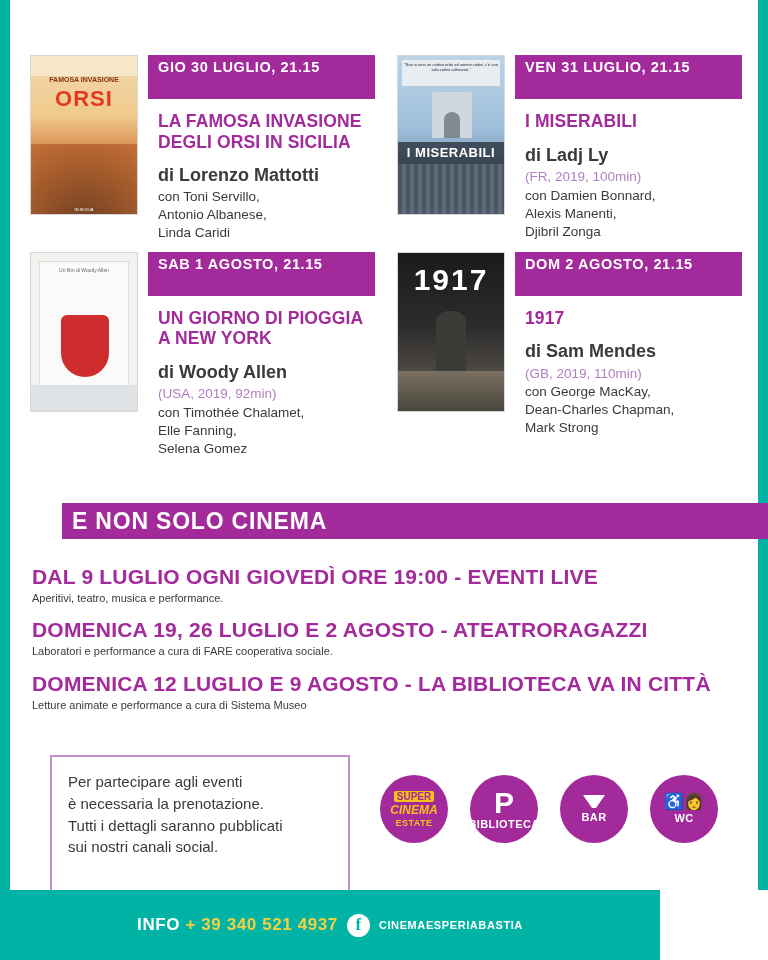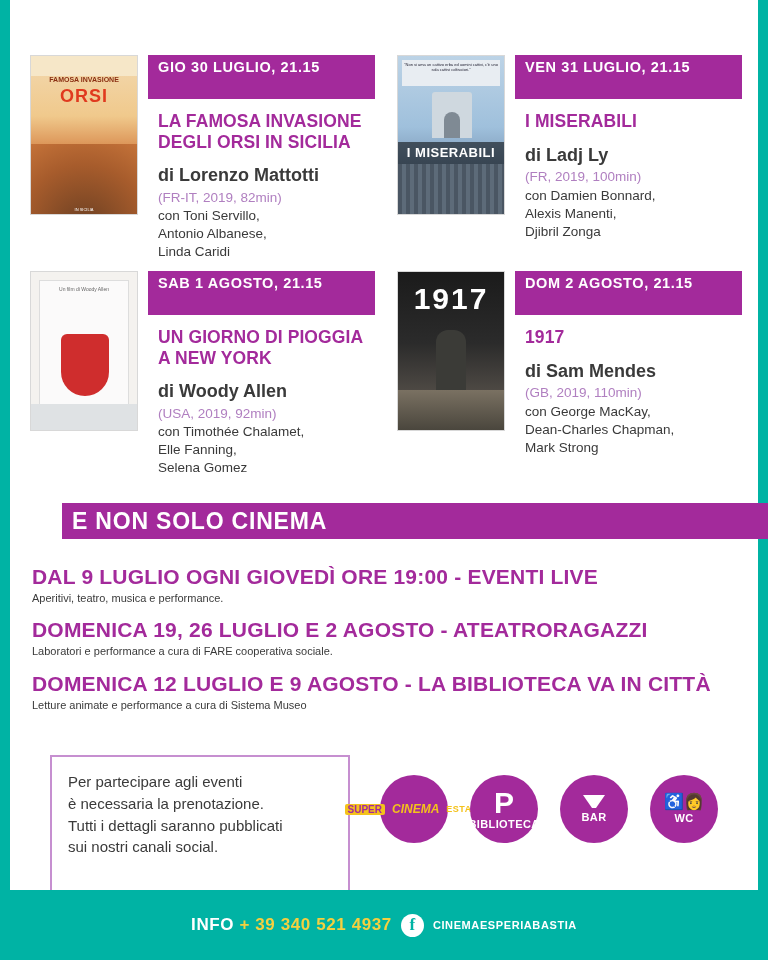--- a/index.html
+++ b/index.html
@@ -82,21 +82,21 @@
     color: #3a3a3a;
     font-size: 13.5px;
     margin: 1px 0 0 10px;
     line-height: 1.33;
   }
 
   
   .p-orsi { background: linear-gradient(#f2d9b0 0%, #f0c98c 38%, #d88b4e 60%, #8a4a2a 100%); }
   .p-orsi .band { position:absolute; left:0; right:0; top:0; height:20px; background:#f6e7c8; }
   .p-orsi .ttl { position:absolute; left:0; right:0; top:20px; text-align:center; font-size:7px; color:#8a2f12; font-weight:bold; }
-  .p-orsi .big { position:absolute; left:0; right:0; top:30px; text-align:center; font-size:18px; color:#e03a1f; font-weight:bold; letter-spacing:1px; }
+  .p-orsi .big { position:absolute; left:0; right:0; top:30px; text-align:center; font-size:22px; color:#e03a1f; font-weight:bold; letter-spacing:1px; }
   .p-orsi .hill { position:absolute; left:-10px; right:-10px; bottom:0; height:70px; background:radial-gradient(circle at 50% 120%, #6b3f22 0%, #a75c2c 60%, #c9763b 100%); }
   .p-orsi .foot { position:absolute; left:0; right:0; bottom:2px; text-align:center; font-size:4px; color:#fff; }
 
   .p-mis { background: linear-gradient(#bcd3e6 0%, #9fc0dc 45%, #7a96b4 70%, #3d4b5c 100%); }
   .p-mis .top { position:absolute; left:4px; right:4px; top:4px; height:26px; background:#e8edf2; }
   .p-mis .arc { position:absolute; left:34px; top:36px; width:40px; height:46px; background:#cfd8df; border-radius:3px 3px 0 0; }
   .p-mis .arc:after { content:""; position:absolute; left:12px; bottom:0; width:16px; height:26px; background:#7f8a94; border-radius:8px 8px 0 0; }
   .p-mis .tband { position:absolute; left:0; right:0; top:86px; height:22px; background:rgba(0,0,0,0.55); }
   .p-mis .tband span { display:block; text-align:center; color:#fff; font-weight:bold; font-size:13px; line-height:22px; letter-spacing:0.5px; }
   .p-mis .crowd { position:absolute; left:0; right:0; bottom:0; height:50px; background:repeating-linear-gradient(90deg,#4a5663 0 4px,#5d6b79 4px 8px); }
@@ -167,38 +167,38 @@
     border-radius: 50%;
     background: #a32a9b;
     color: #ffffff;
     position: relative;
     display: flex; flex-direction: column;
     align-items: center; justify-content: center;
     font-weight: bold;
   }
   .badge .b-label { font-size: 11px; letter-spacing: 0.4px; }
   .badge .b-big { font-size: 30px; line-height: 1; }
-  .badge.super { flex-direction: row; gap: 7px; }
+  .badge.super { flex-direction: column; gap: 1px; }
   .badge.super .s1 { font-size: 10px; background:#f4c21b; color:#a32a9b; padding:0 3px; border-radius:2px; }
   .badge.super .s2 { font-size: 12px; color:#f4c21b; font-style: italic; }
   .badge.super .s3 { font-size: 9px; color:#f4c21b; letter-spacing:0.5px; }
   .badge .glass {
     width: 22px; height: 14px;
     border-left: 9px solid transparent;
     border-right: 9px solid transparent;
     border-top: 13px solid #ffffff;
     margin-bottom: 2px;
   }
   .badge .wc-icons { font-size: 16px; line-height: 1; margin-bottom: 2px; }
 
   
   .footer {
     position: absolute;
     left: 0; bottom: 0;
-    width: 768px; height: 70px;
+    width: 660px; height: 70px;
     background: #00b3a4;
     display: flex; align-items: center; justify-content: center;
     gap: 9px;
   }
   .footer .info { color: #f4d03f; font-weight: bold; font-size: 17px; letter-spacing: 0.6px; }
   .footer .info .lbl { color: #ffffff; font-weight: bold; }
   .fb {
     width: 23px; height: 23px; border-radius: 50%;
     background: #ffffff; color: #00b3a4;
     font-weight: bold; font-size: 17px;
@@ -222,21 +222,20 @@
         <div class="band"></div>
         <div class="ttl">FAMOSA INVASIONE</div>
         <div class="big">ORSI</div>
         <div class="hill"></div>
         <div class="foot">IN SICILIA</div>
       </div>
       <div class="film-info">
         <div class="date-banner">GIO  30 LUGLIO, 21.15</div>
         <div class="film-title">LA FAMOSA INVASIONE DEGLI ORSI IN SICILIA</div>
         <div class="film-director">di Lorenzo Mattotti</div>
-        <div class="film-meta">(FR-IT, 2019, 82min)</div>
         <div class="film-cast" style="white-space:pre-line">con Toni Servillo,
 Antonio Albanese,
 Linda Caridi</div>
       </div>
     </div>
 
     <div class="film">
       <div class="poster p-mis">
         <div class="top" style="font-size:4px;color:#223;padding:2px;text-align:center;line-height:1.3">"Non si ama un cattivo erba ed uomini cattivi, c'è uno sola cattivi coltivatori."</div>
         <div class="arc"></div>

